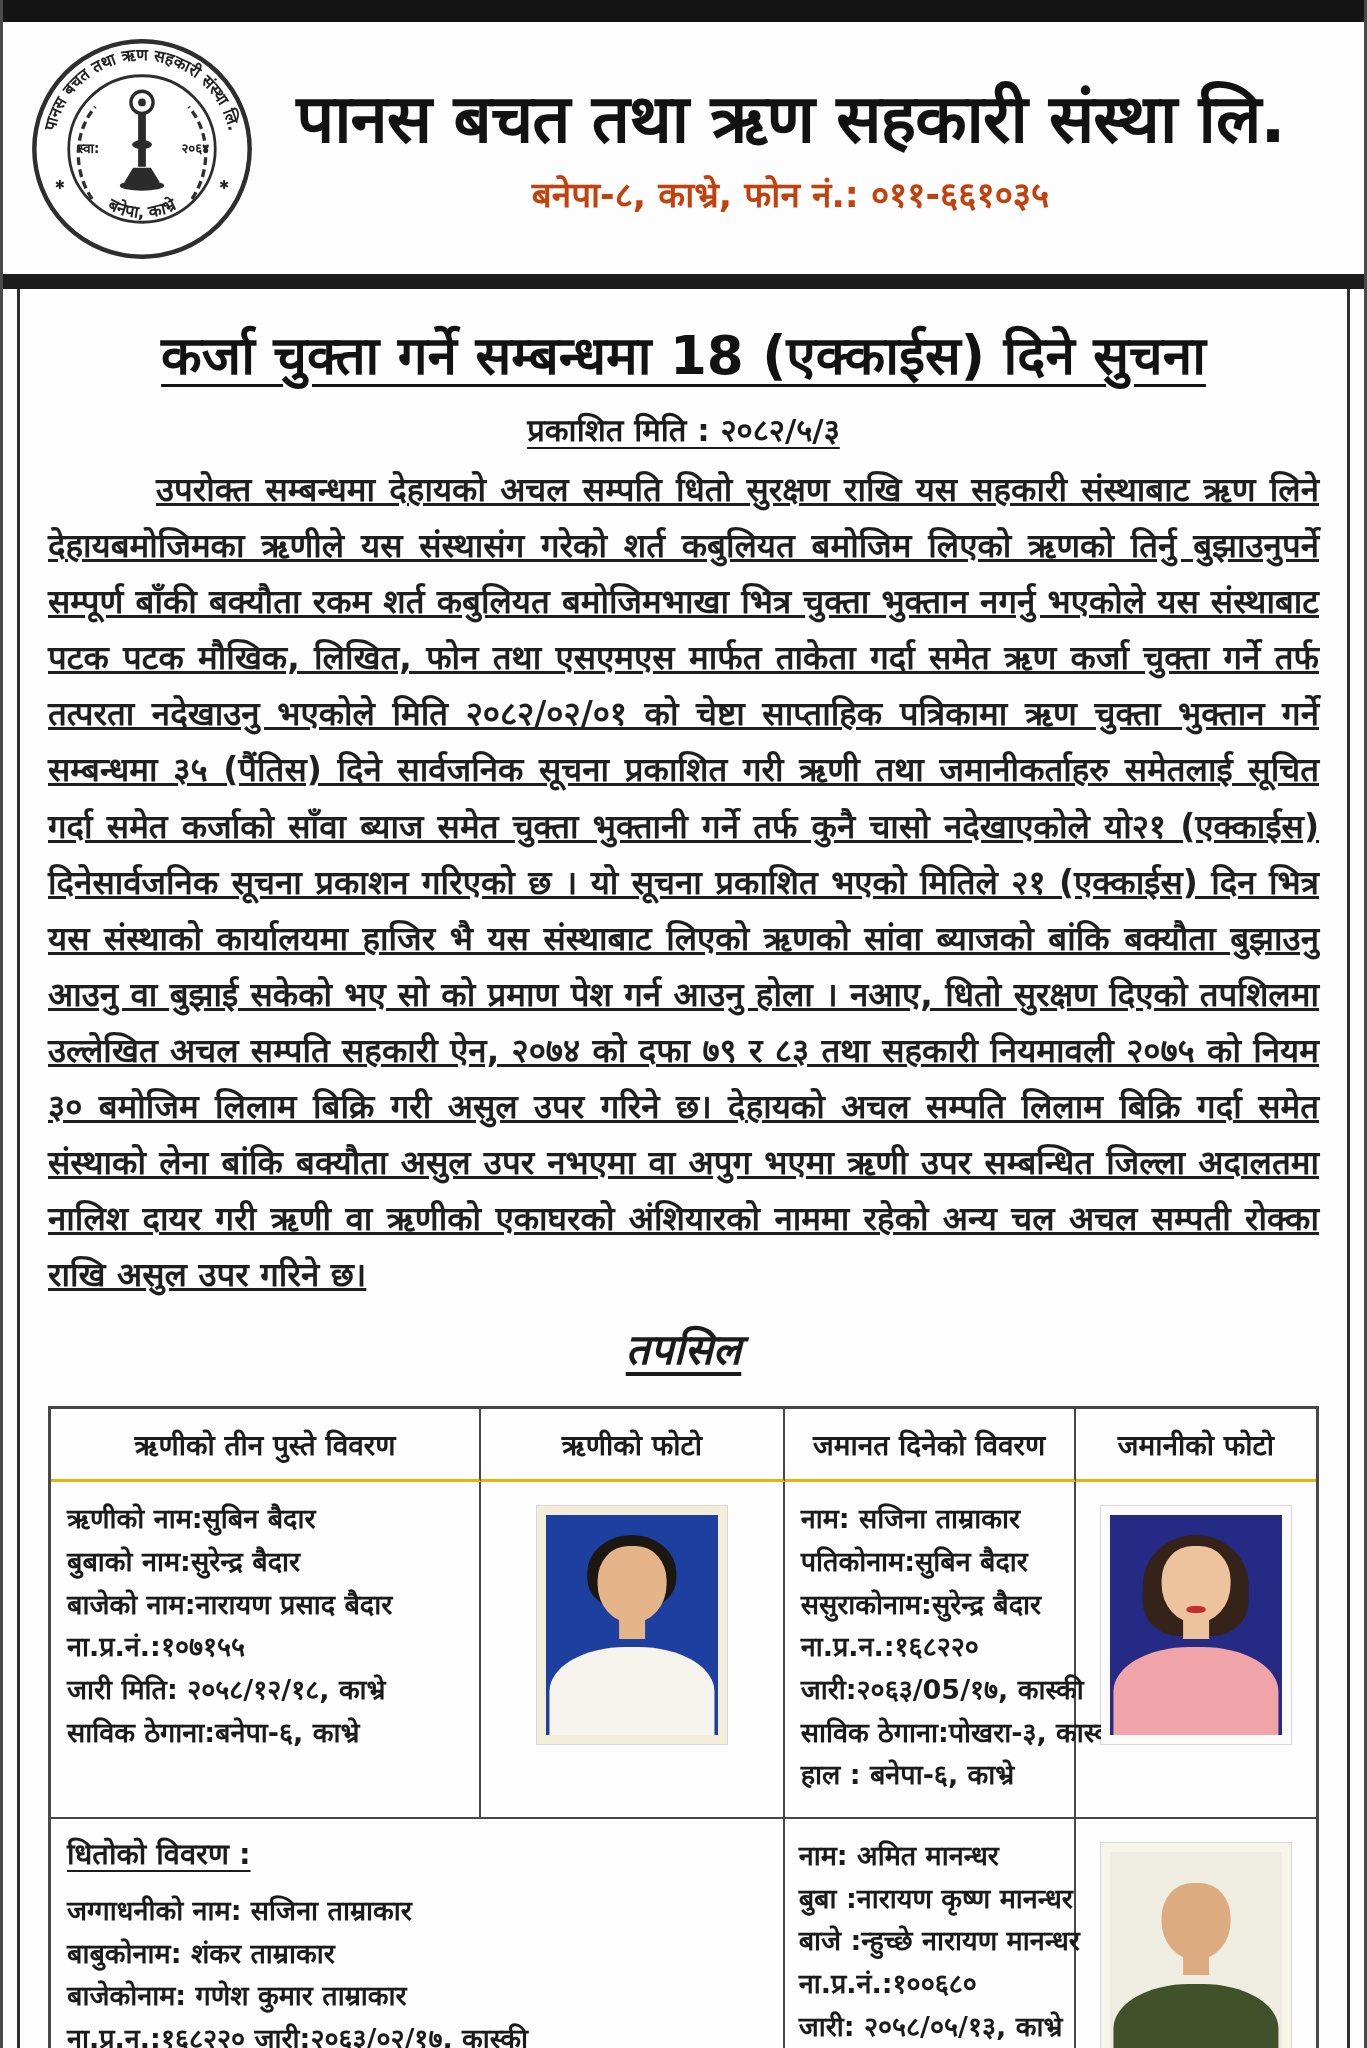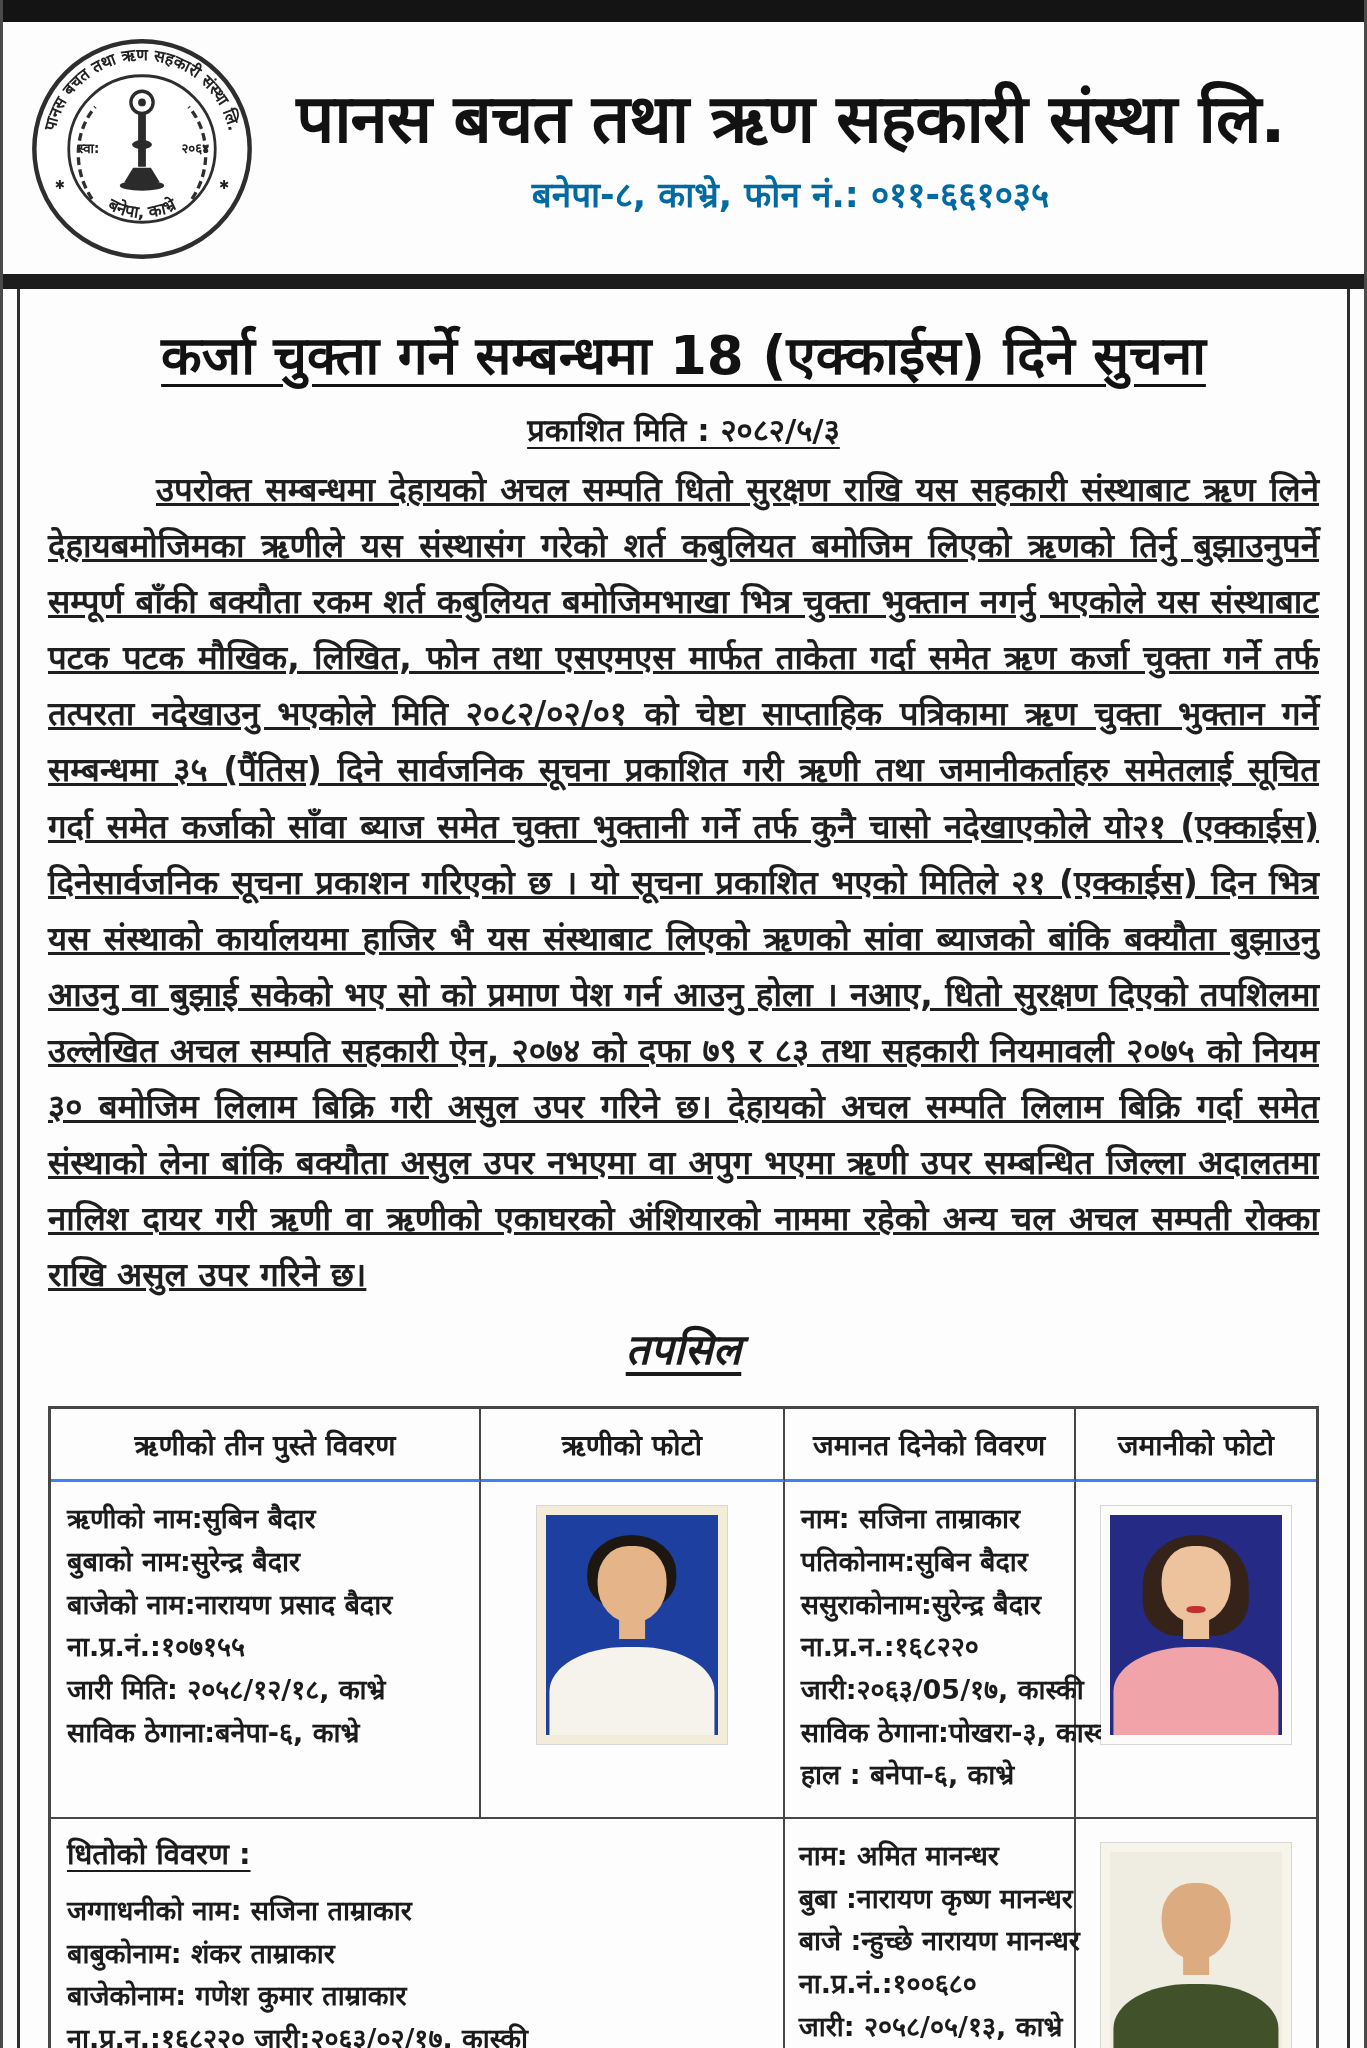--- a/index.html
+++ b/index.html
@@ -7,21 +7,21 @@
   body { font-family:"DejaVu Sans","Liberation Sans",sans-serif; color:#1b1b1b; }
   .page { width:1367px; min-height:2048px; margin:0 auto; background:#fdfdfd;
           border-left:3px solid #4a4a4a; border-right:3px solid #4a4a4a; display:flex; flex-direction:column; }
   .top-bar { height:22px; background:#141414; }
 
   
   .masthead { display:flex; align-items:center; padding:16px 30px 14px 28px; gap:14px; }
   .seal { width:222px; height:222px; flex:0 0 auto; }
   .mast-text { flex:1; text-align:center; padding-right:20px; }
   .org-name { font-size:67px; font-weight:bold; letter-spacing:-1px; line-height:1.15; color:#121212; }
-  .org-address { font-size:35px; font-weight:bold; margin-top:12px; color:#0369a1; }
+  .org-address { font-size:35px; font-weight:bold; margin-top:12px; color:#c2410c; }
   .divider { height:15px; background:#1d1d1d; }
 
   
   .content { margin:0 14px; border-left:3px solid #2e2e2e; border-right:3px solid #2e2e2e;
              padding:14px 28px 0 28px; flex:1; }
   .notice-title { text-align:center; font-size:53px; font-weight:bold; color:#121212;
                   text-decoration:underline; text-decoration-thickness:3px; text-underline-offset:10px;
                   margin:14px 0 18px; }
   .published { text-align:center; font-size:31px; font-weight:bold;
                text-decoration:underline; text-decoration-thickness:2px; text-underline-offset:6px;
@@ -29,21 +29,21 @@
   .notice-body { font-size:33px; font-weight:600; line-height:1.70; text-align:justify;
                  text-indent:108px; color:#1f1f1f;text-decoration:underline; }
   .tapasil { text-align:center; font-size:42px; font-weight:bold; font-style:italic;
              text-decoration:underline; text-decoration-thickness:4px; text-underline-offset:8px;
              margin:16px 0 30px; }
 
   
   .stable { border:3px solid #474747; display:grid; grid-template-columns:34% 24% 23% 19%; background:#fdfdfd; }
   .cell { border-right:2px solid #474747; }
   .cell.last { border-right:none; }
-  .hcell { border-bottom:3px solid #3b82f6; font-size:28px; font-weight:bold; text-align:center;
+  .hcell { border-bottom:3px solid #eab308; font-size:28px; font-weight:bold; text-align:center;
            padding:16px 6px; }
   .dcell { border-bottom:2px solid #474747; padding:16px 14px 20px 16px; min-height:300px; }
   .line-list .line { font-size:27px; font-weight:600; line-height:1.58; white-space:nowrap; }
   .photo-cell { display:flex; align-items:flex-start; justify-content:center; padding:24px 8px; }
 
   .left-bottom { grid-column:1 / 3; display:flex; flex-direction:column; min-height:372px; }
   .collateral { padding:14px 16px 10px; flex:1; }
   .collateral-heading { font-size:29px; font-weight:bold; text-decoration:underline;
                         text-decoration-thickness:2px; text-underline-offset:6px; margin-bottom:18px; }
   .g2cell { grid-column:3 / 4; padding:16px 14px; }

